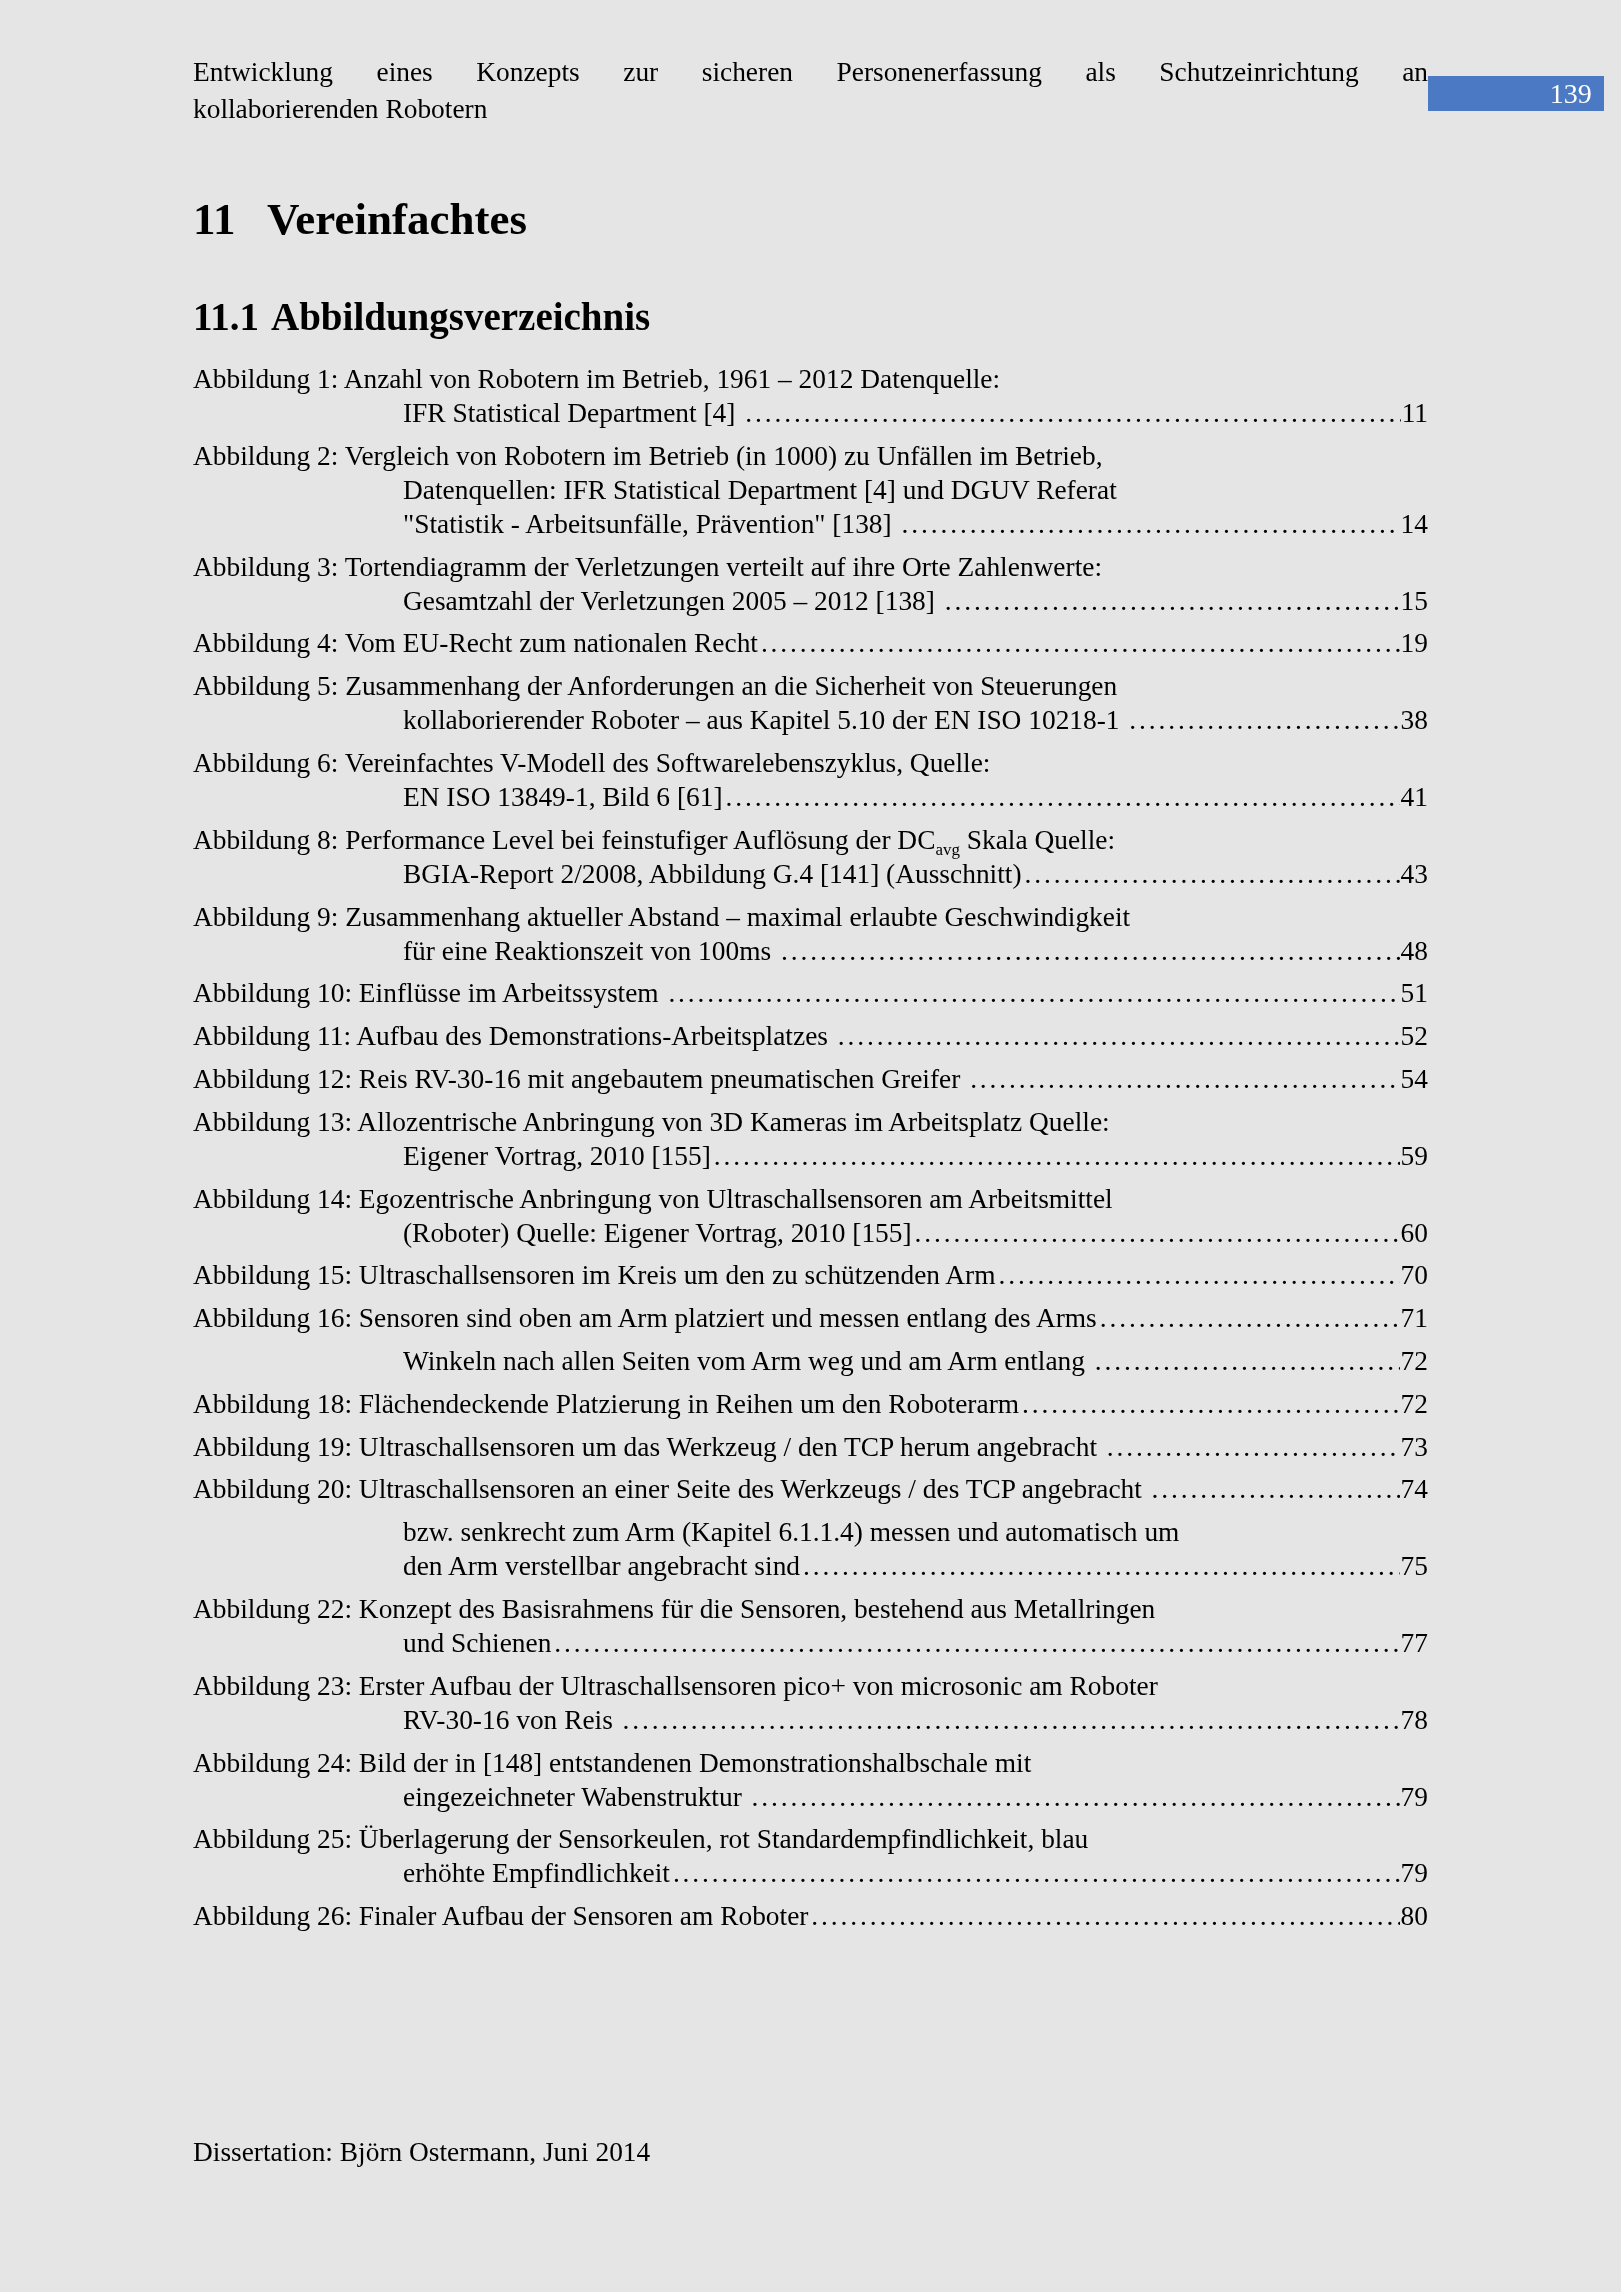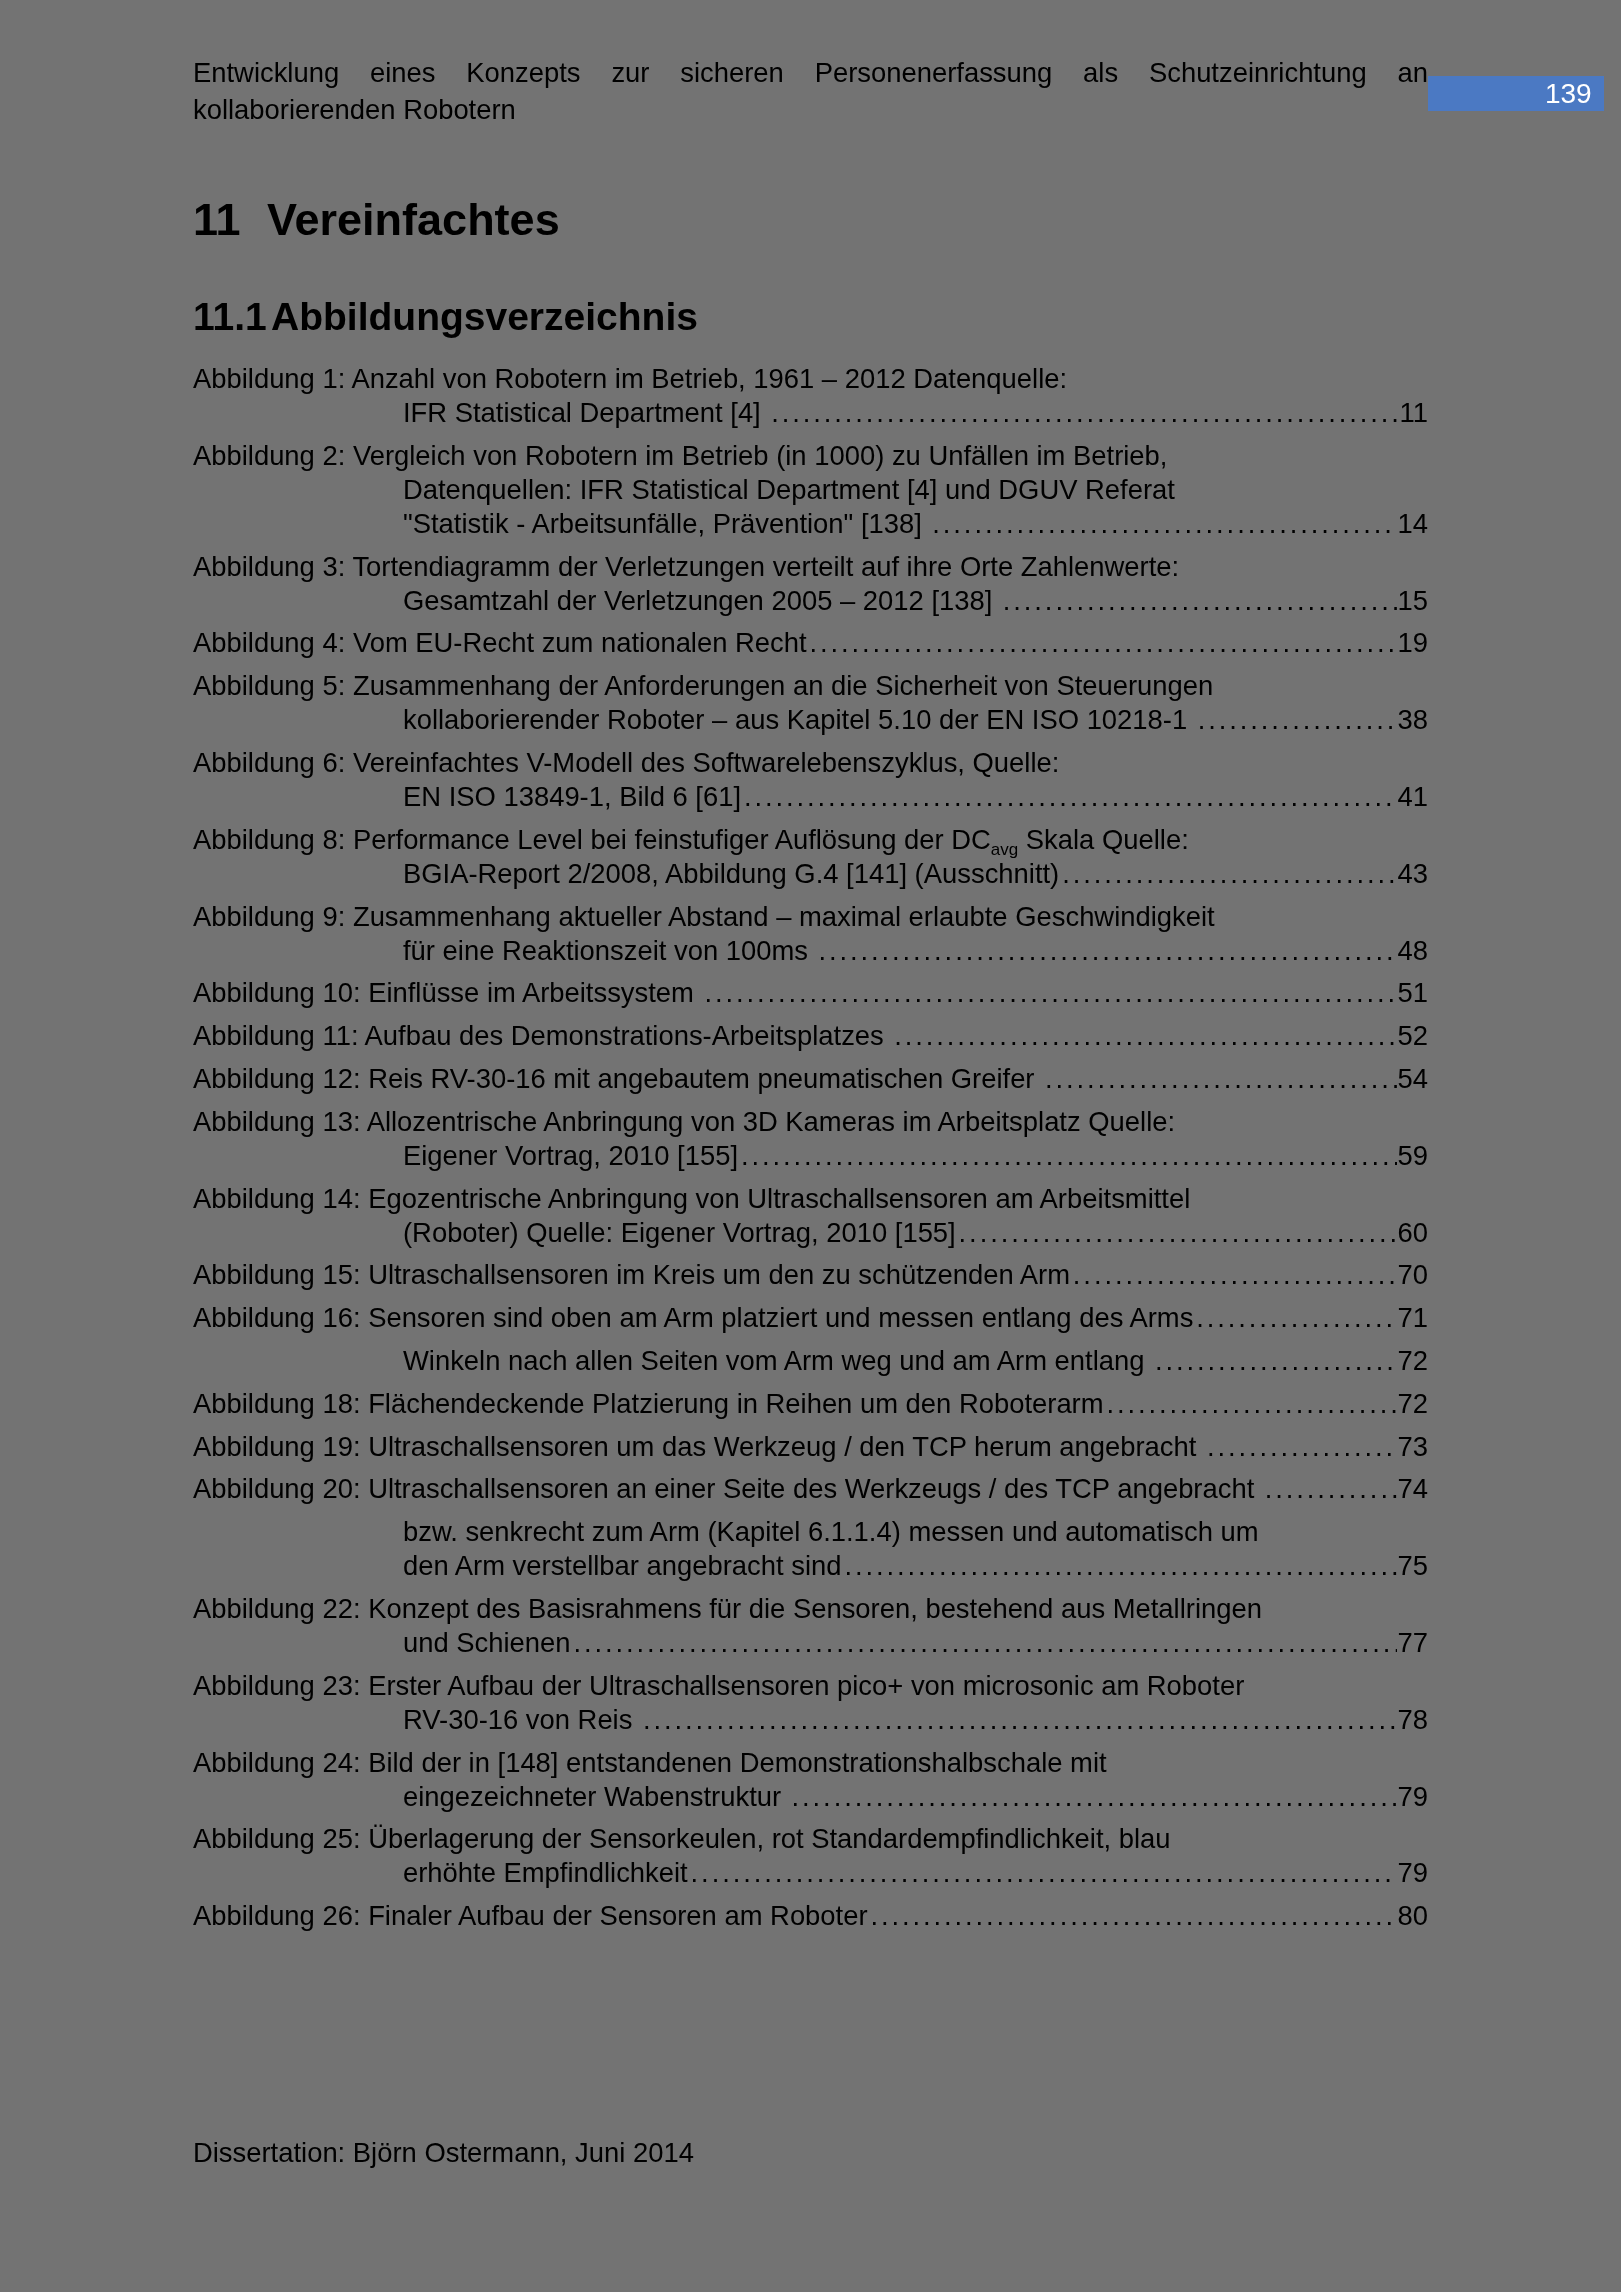--- a/index.html
+++ b/index.html
@@ -1,23 +1,23 @@
 <!DOCTYPE html>
 <html lang="de"><head>
 <meta charset="utf-8">
 <style>
   html, body { margin: 0; padding: 0; background: #ffffff; }
   .page {
     position: relative;
     width: 1621px;
     height: 2293px;
-    background: #737373;
+    background: #e5e5e5;
     box-sizing: border-box;
     padding: 54px 193px 0 193px;
-    font-family: Liberation Sans, sans-serif;
+    font-family: Liberation Serif, serif;
     color: #000000;
   }
   
   .header-text { width: 100%; font-size: 27.4px; line-height: 37px; }
   .header-line1 { text-align: justify; text-align-last: justify; }
   .header-line2 { text-align: left; }
   .page-badge {
     position: absolute;
     top: 76px;
     right: 16.7px;

